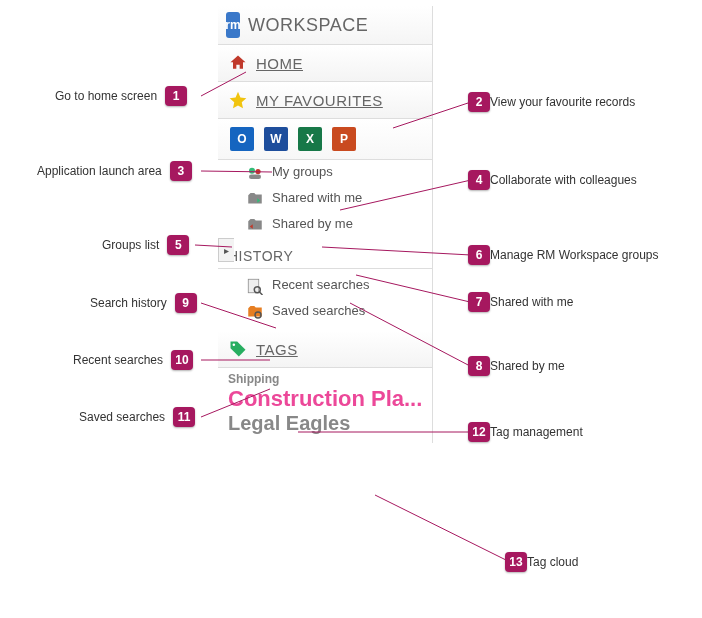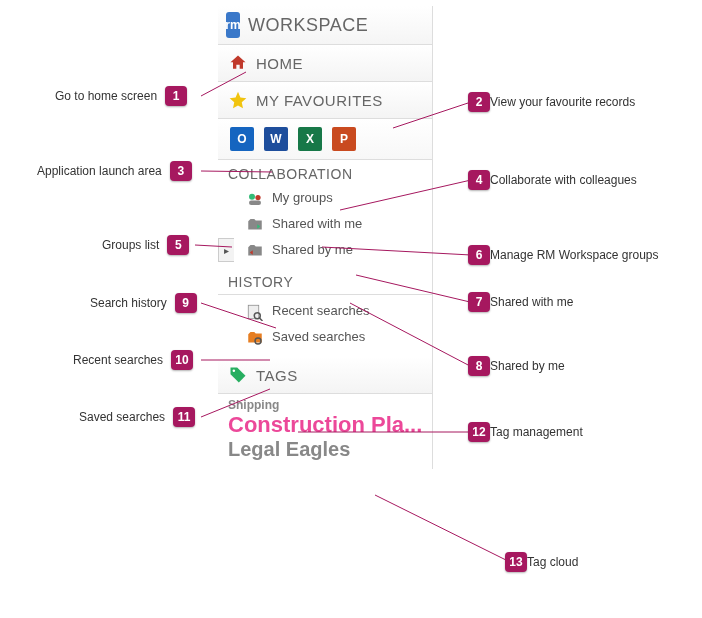--- a/index.html
+++ b/index.html
@@ -39,21 +39,21 @@
   .logo-text { color: #666; font-size: 18px; letter-spacing: 0.5px; }
   .section-item {
     display: flex;
     align-items: center;
     padding: 8px 10px;
     border-bottom: 1px solid #ddd;
     background: linear-gradient(#fff,#f4f4f4);
     cursor: pointer;
   }
   .section-item .icon { width: 20px; height: 20px; margin-right: 8px; }
-  .section-label { color: #666; font-size: 15px; letter-spacing: 0.5px; }
+  .section-label { color: #666; font-size: 15px; letter-spacing: 0.5px; text-decoration: underline; }
   .app-row {
     display: flex;
     gap: 10px;
     padding: 8px 12px;
     border-bottom: 1px solid #ddd;
     background: linear-gradient(#fff,#f7f7f7);
   }
   .app-icon {
     width: 24px; height: 24px;
     display:flex;align-items:center;justify-content:center;
@@ -134,21 +134,20 @@
     <span class="section-label">MY FAVOURITES</span>
   </div>
 
   <div class="app-row">
     <div class="app-icon ol">O</div>
     <div class="app-icon wd">W</div>
     <div class="app-icon xl">X</div>
     <div class="app-icon pp">P</div>
   </div>
 
-  <div class="group-header">COLLABORATION</div>
   <div class="sub-item">
     <span class="mini-icon">
       <svg viewBox="0 0 24 24" width="18" height="18">
           <circle cx="8" cy="9" r="4" fill="#3b7"></circle>
           <circle cx="16" cy="10" r="3.5" fill="#c0392b"></circle>
           <rect x="4" y="14" width="16" height="6" rx="3" fill="#888"></rect>
         </svg>
     </span>
     <span>My groups</span>
   </div>

